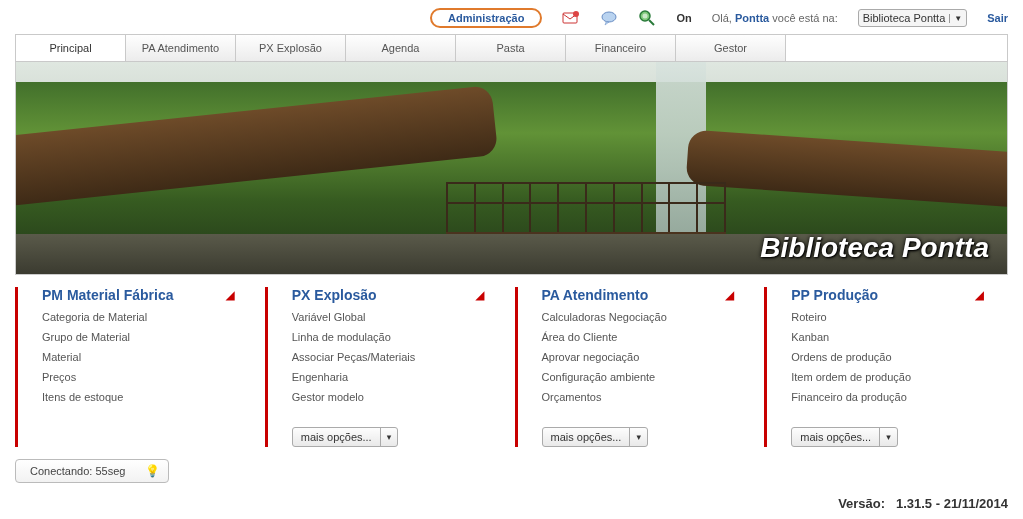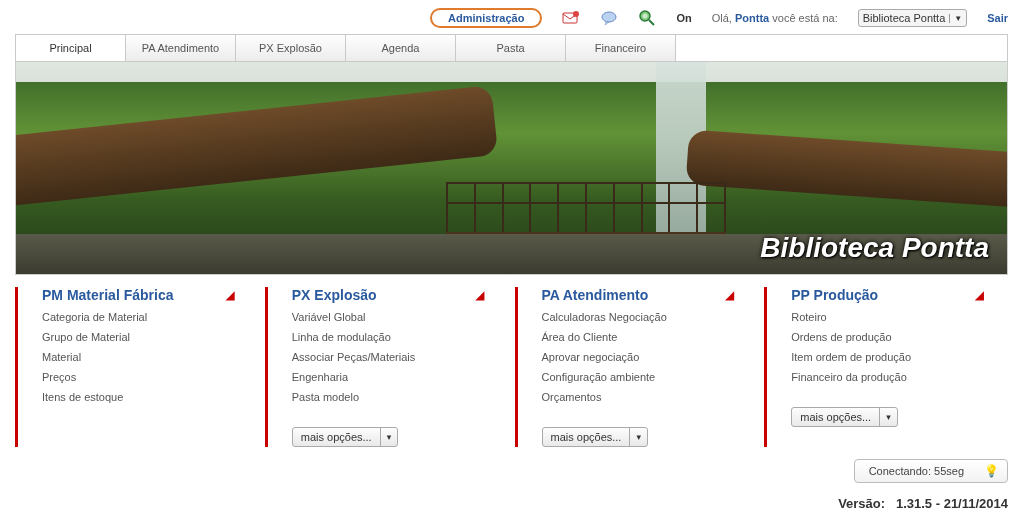--- a/index.html
+++ b/index.html
@@ -50,21 +50,21 @@
   .mod-head { display:flex; align-items:center; justify-content:space-between; margin-bottom:8px; }
   .mod-title { color:#2a5a9e; font-size:14px; font-weight:bold; }
   .mod-arrow { color:#c80000; font-size:12px; cursor:pointer; }
   .mod-links { display:flex; flex-direction:column; gap:8px; }
   .mod-links a { color:#555; text-decoration:none; font-size:11px; cursor:pointer; }
   .more-btn { margin-top:24px; display:inline-flex; align-items:center; border:1px solid #aaa; border-radius:3px; overflow:hidden; background:linear-gradient(#fdfdfd,#e9e9e9); cursor:pointer; font-size:11px; }
   .more-btn span:first-child { padding:3px 8px; border-right:1px solid #aaa; }
   .more-btn span:last-child { padding:3px 6px; font-size:9px; }
 
   
-  .status-row { padding: 6px 15px 4px 15px; text-align: right; }
+  .status-row { padding: 6px 15px 4px 15px; }
   .status-chip { display:inline-flex; align-items:center; gap:20px; border:1px solid #bbb; border-radius:4px; padding:4px 8px 4px 14px; font-size:11px; color:#444; background:linear-gradient(#fff,#f2f2f2); }
   .bulb { color:#c9c96a; font-size:12px; }
 
   
   .footer { text-align:right; padding:8px 15px 10px 15px; font-size:13px; color:#333; border-top:1px solid #fff; }
   .footer .vl { font-weight:bold; }
 </style>
 </head>
 <body>
 
@@ -106,20 +106,21 @@
 </div>
 
 <div class="tabs-wrap">
   <div class="tabs">
     <div class="tab active">Principal</div>
     <div class="tab">PA Atendimento</div>
     <div class="tab">PX Explosão</div>
     <div class="tab">Agenda</div>
     <div class="tab">Pasta</div>
     <div class="tab">Financeiro</div>
+    <div class="tab">Gestor</div>
     <div class="tabs-filler"></div>
   </div>
 </div>
 
 <div class="banner-wrap">
   <div class="banner">
     <div class="sky"></div>
     <div class="green-foliage"></div>
     <div class="waterfall"></div>
     <div class="trunk t1"></div>
@@ -166,21 +167,21 @@
   <div class="module">
     <div class="mod-head">
       <span class="mod-title">PX Explosão</span>
       <span class="mod-arrow">◢</span>
     </div>
     <div class="mod-links">
       <a>Variável Global</a>
       <a>Linha de modulação</a>
       <a>Associar Peças/Materiais</a>
       <a>Engenharia</a>
-      <a>Pasta modelo</a>
+      <a>Gestor modelo</a>
     </div>
     <div class="more-btn">
       <span>mais opções...</span>
       <span>▾</span>
     </div>
   </div>
 
   <div class="module">
     <div class="mod-head">
       <span class="mod-title">PA Atendimento</span>
@@ -199,20 +200,21 @@
     </div>
   </div>
 
   <div class="module">
     <div class="mod-head">
       <span class="mod-title">PP Produção</span>
       <span class="mod-arrow">◢</span>
     </div>
     <div class="mod-links">
       <a>Roteiro</a>
+      <a>Kanban</a>
       <a>Ordens de produção</a>
       <a>Item ordem de produção</a>
       <a>Financeiro da produção</a>
     </div>
     <div class="more-btn">
       <span>mais opções...</span>
       <span>▾</span>
     </div>
   </div>
 

